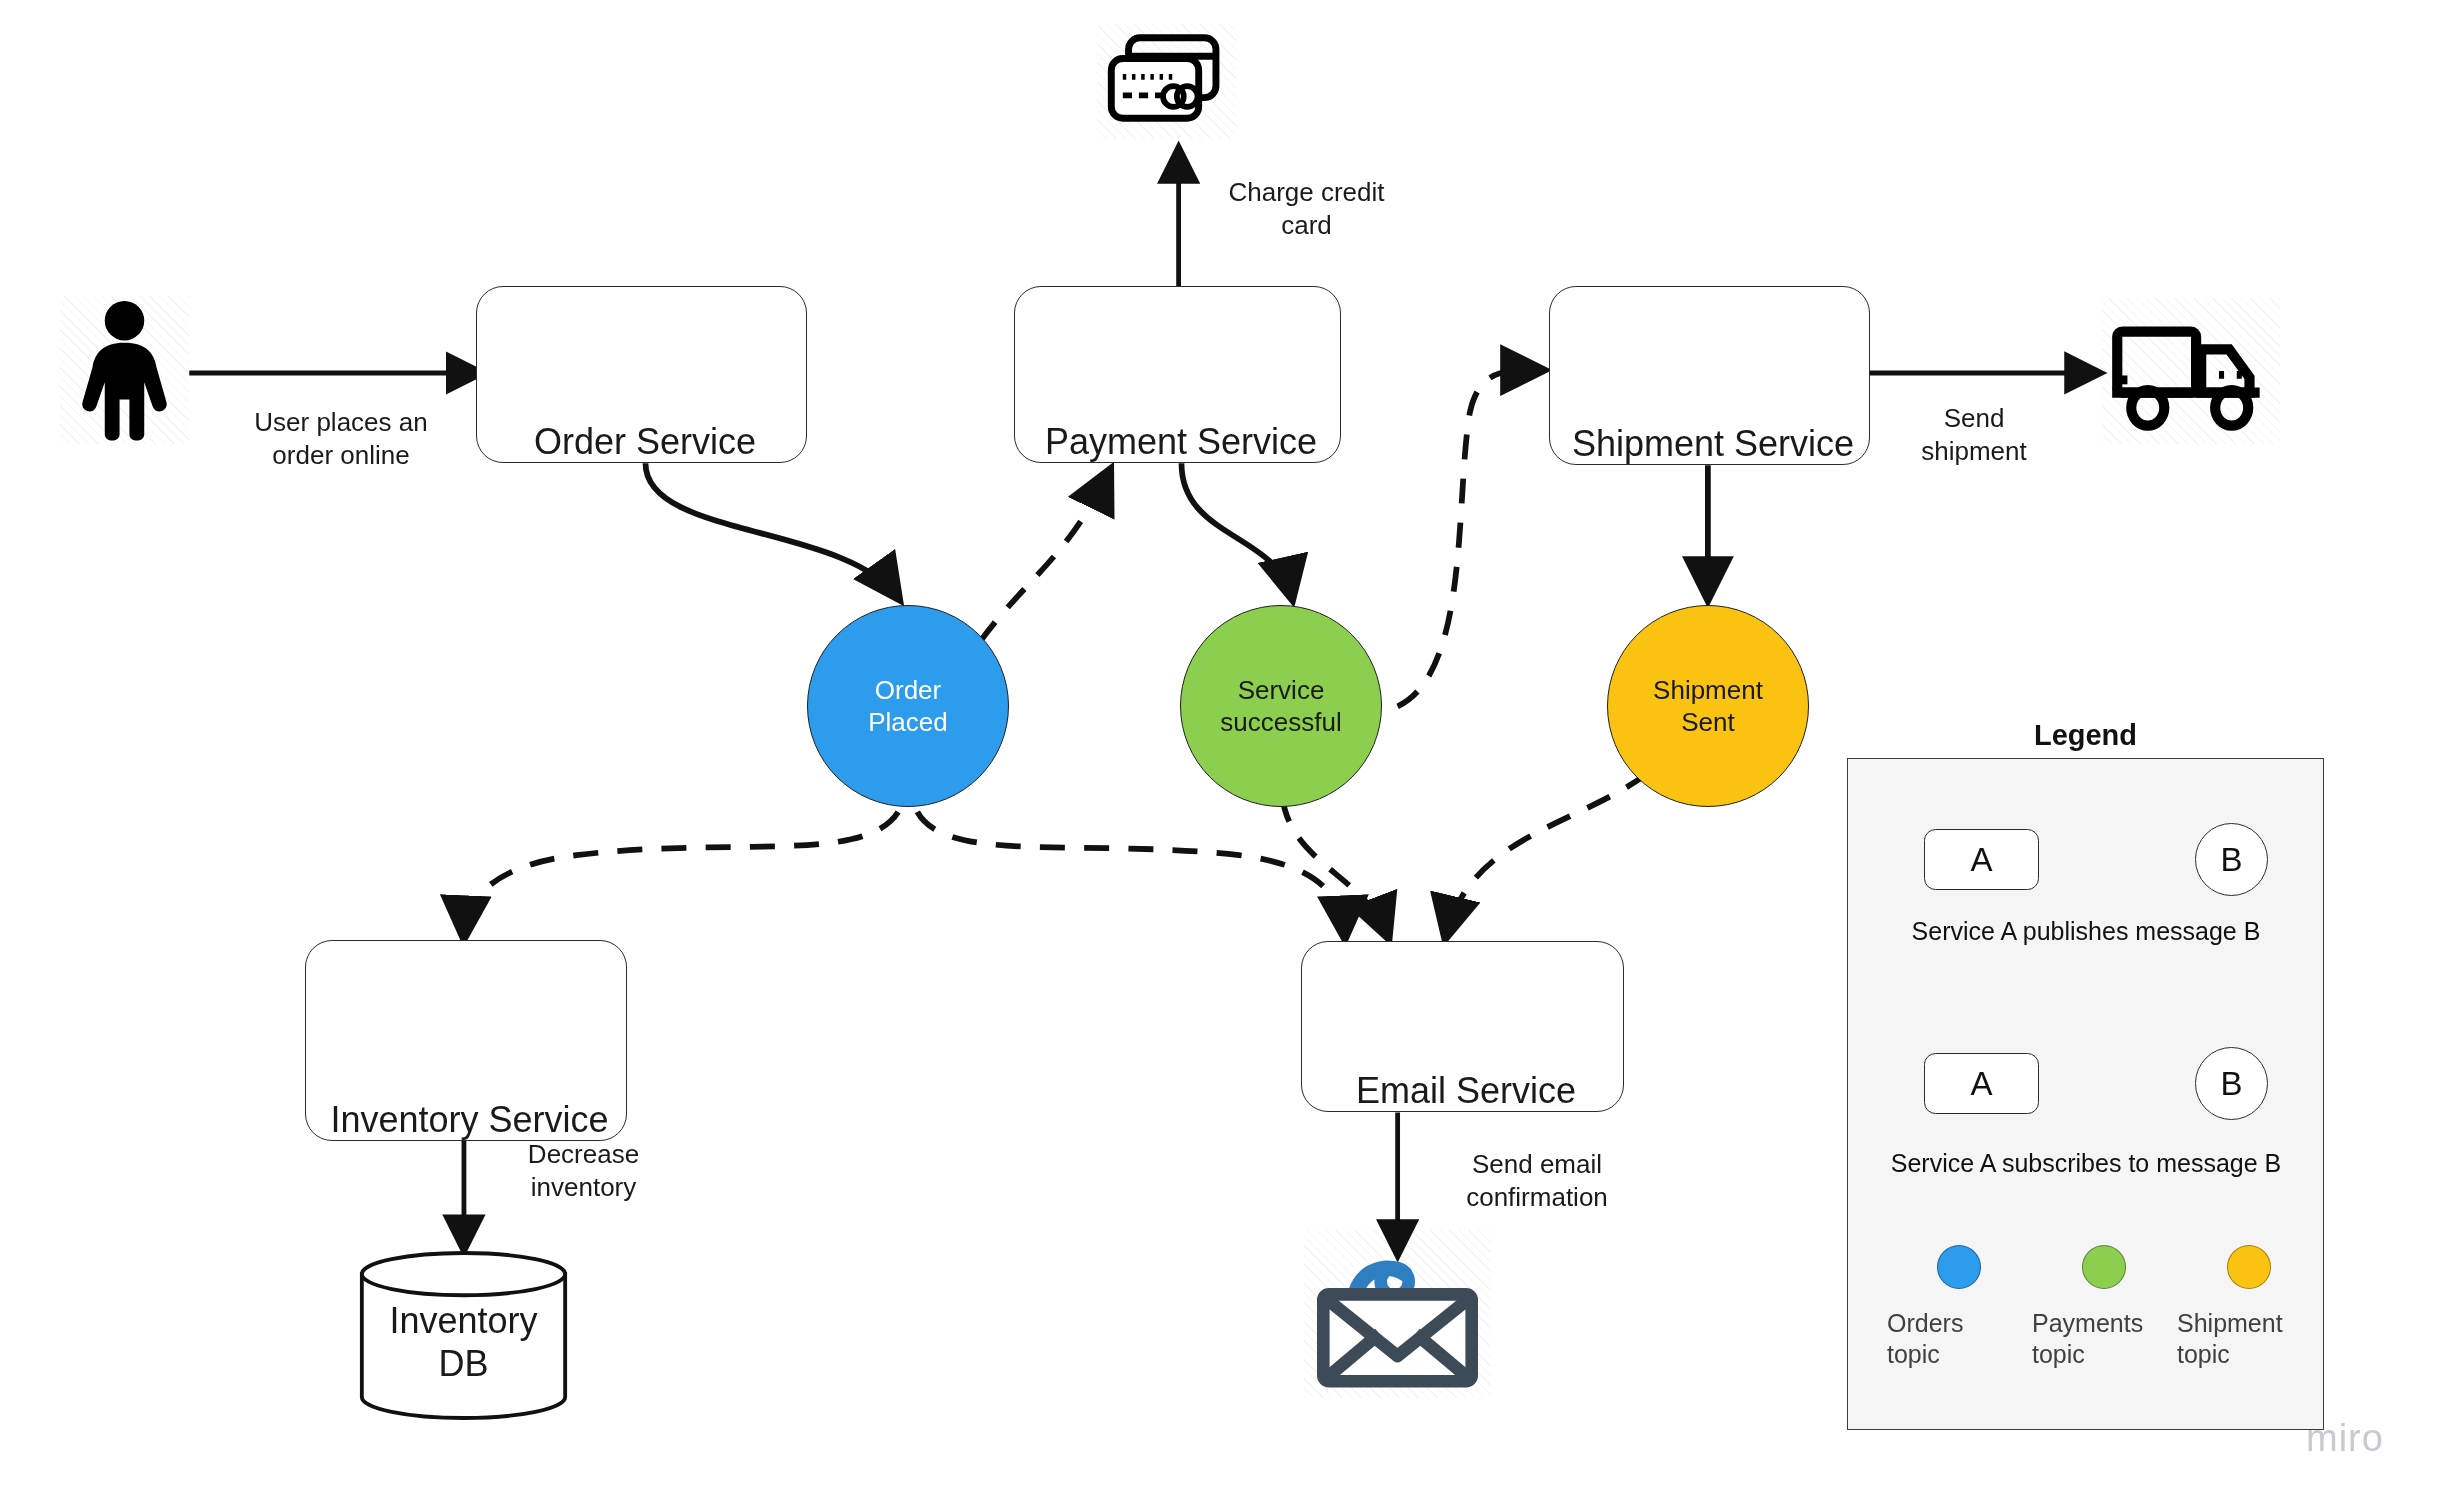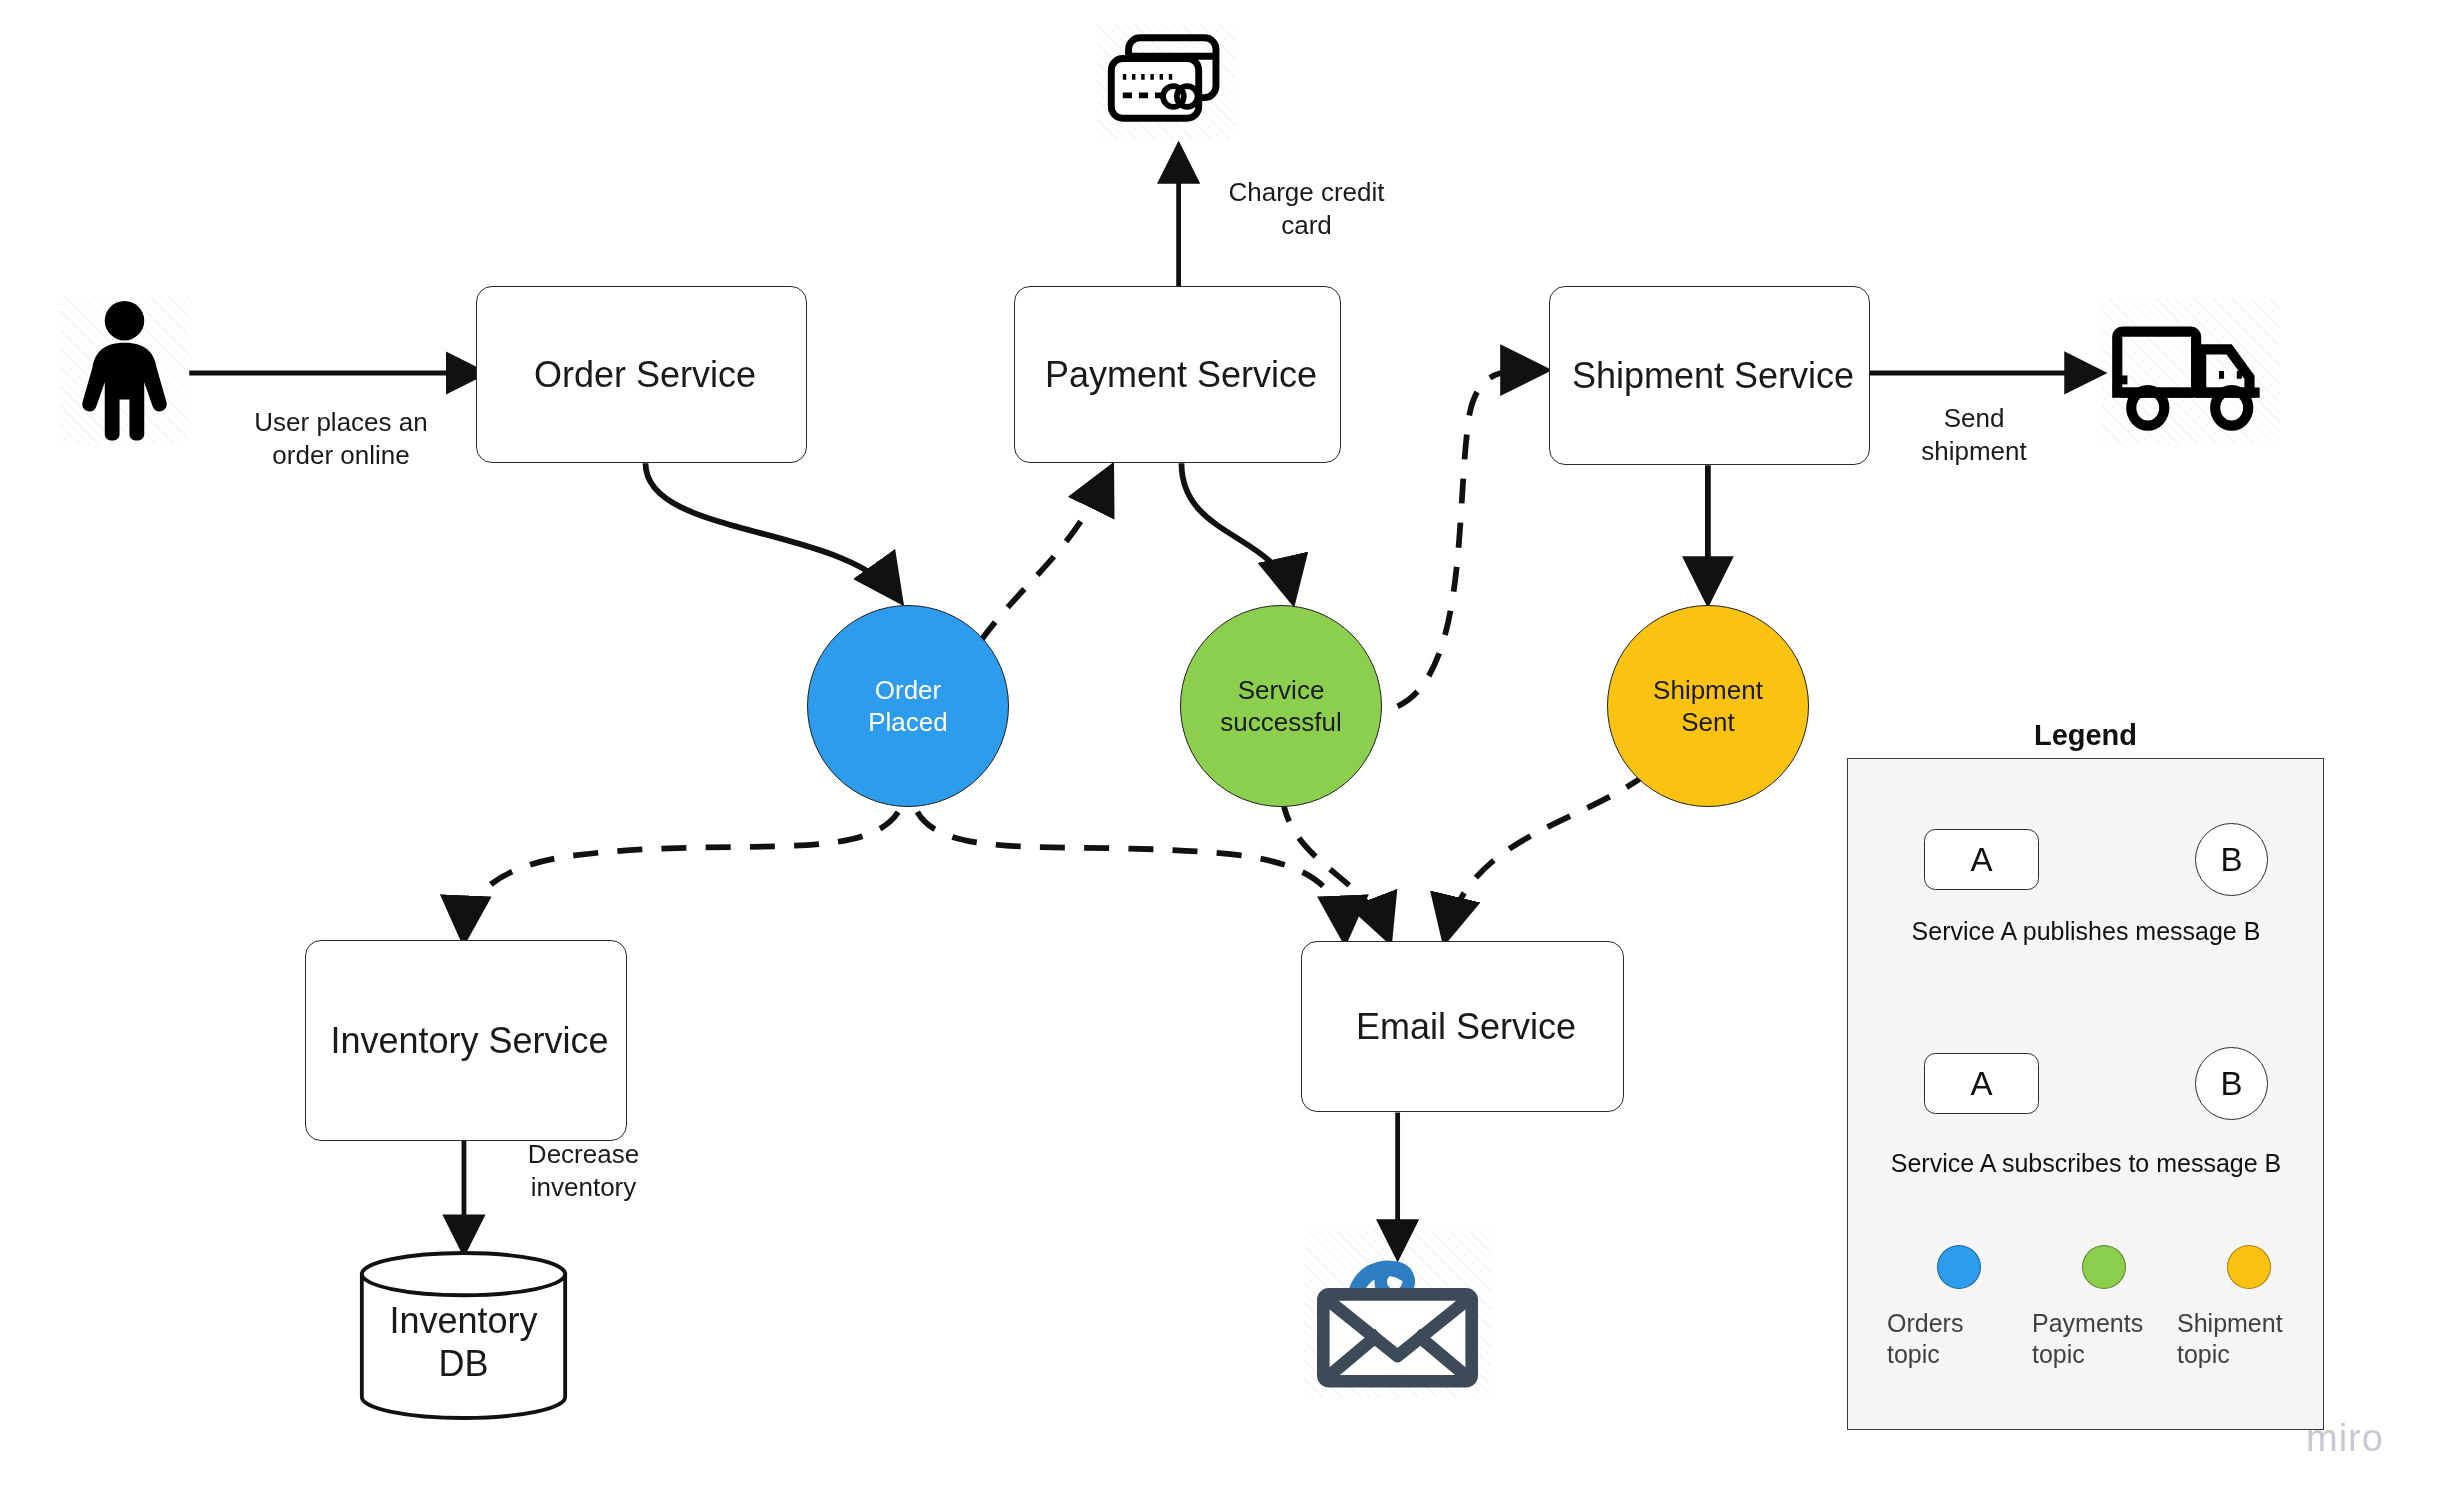--- a/index.html
+++ b/index.html
@@ -18,24 +18,24 @@
   svg.layer {
     position: absolute;
     left: 0;
     top: 0;
     width: 2460px;
     height: 1500px;
   }
   .node-box {
     position: absolute;
     border: 1.9px solid #2b2b2b;
-    border-radius: 16px;
+    border-radius: 27px;
     background: #ffffff;
     display: flex;
-    align-items: center;
+    align-items: flex-end;
     justify-content: center;
     box-sizing: border-box;
     padding-left: 7px;
   }
   .node-box .label {
     font-size: 36px;
     color: #1a1a1a;
     text-align: center;
     line-height: 1.15;
   }
@@ -300,20 +300,22 @@
 
   <div class="edge-label" style="left:1196px; top:176px; width:221px; text-align:center;">Charge credit
 card</div>
 
   <div class="edge-label" style="left:1878px; top:402px; width:192px;">Send
 shipment</div>
 
   <div class="edge-label" style="left:480px; top:1138px; width:207px;">Decrease
 inventory</div>
 
+  <div class="edge-label" style="left:1417px; top:1148px; width:240px;">Send email
+confirmation</div>
 
   <div id="legend-title">Legend</div>
 
   <div id="legend-box"></div>
 
   <div class="legend-shape-a" style="left:1924px; top:829px;">
     <span>A</span>
   </div>
   <div class="legend-shape-b" style="left:2195px; top:823px;">
     <span>B</span>

